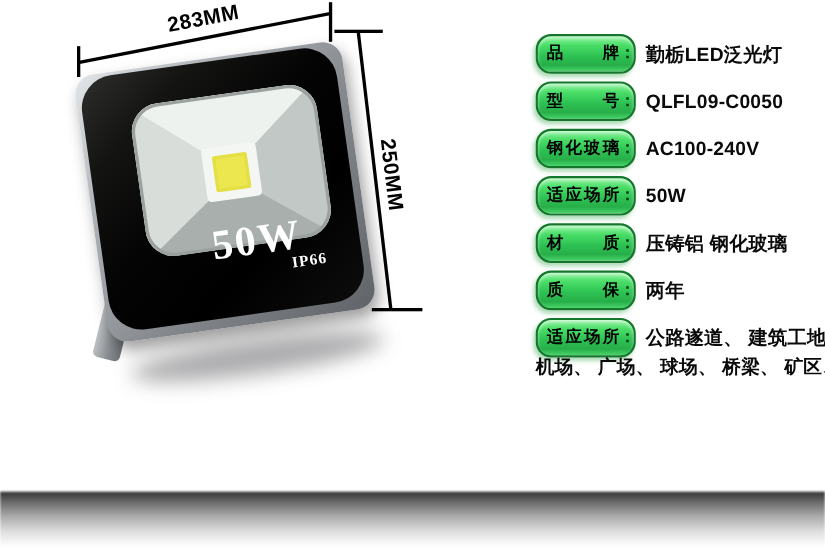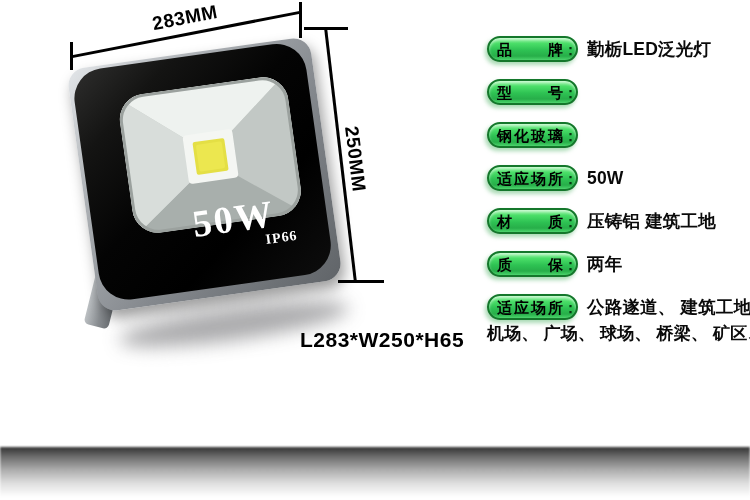--- a/index.html
+++ b/index.html
@@ -42,24 +42,24 @@
   .dim-right-tick-top{left:304px;top:27px;width:44px;border-top:3px solid #000;}
   .dim-right-tick-bottom{left:338px;top:280px;width:46px;border-top:3px solid #000;}
   .dim-right-label{left:305px;top:148px;width:100px;text-align:center;transform:rotate(83deg);
     font-size:19px;font-weight:bold;letter-spacing:.5px;}
   .size-label{left:300px;top:328px;width:162px;text-align:center;
     font-size:21px;font-weight:bold;letter-spacing:.5px;}
 
   
   .specs{position:absolute;left:487px;top:36px;width:263px;z-index:3;}
   .spec-row{display:flex;align-items:center;height:26px;margin-bottom:17px;}
-  .pill{width:91px;min-width:91px;height:26px;box-sizing:border-box;border-radius:14px;
+  .pill{width:91px;min-width:91px;height:36px;box-sizing:border-box;border-radius:14px;
     border:2px solid #14772b;display:flex;align-items:center;padding:0 3px 0 8px;
     background:linear-gradient(180deg,#93f3a2 0%,#4ade68 25%,#2ec253 55%,#27ae49 82%,#49d46a 100%);
-    box-shadow:-2px 3px 4px rgba(140,205,155,.75), inset 0 2px 3px rgba(255,255,255,.55);}
+    box-shadow:-2px 3px 4px rgba(140,205,155,.75), inset 0 2px 3px rgba(255,255,255,.55);font-family:Liberation Serif, serif;}
   .pill-label{display:block;flex:1;font-size:15px;font-weight:bold;color:#000;
     text-align:justify;text-align-last:justify;line-height:1;}
   .pill-colon{font-size:15px;font-weight:bold;color:#06350f;width:12px;text-align:right;
     margin-right:-2px;line-height:1;}
   .spec-value{margin-left:9px;font-size:17.5px;font-weight:bold;color:#0a0a0a;
     white-space:nowrap;letter-spacing:.2px;text-align:center;}
   .places-row{margin-bottom:16px;}
   .places-line{font-size:17px;font-weight:bold;color:#0a0a0a;white-space:nowrap;
     line-height:23px;margin-top:2px;letter-spacing:.2px;}
 
@@ -107,60 +107,61 @@
   <div class="dim dim-top-line"></div>
   <div class="dim dim-top-tick-left"></div>
   <div class="dim dim-top-tick-right"></div>
   <div class="dim dim-top-label">283MM</div>
 
   <div class="dim dim-right-line"></div>
   <div class="dim dim-right-tick-top"></div>
   <div class="dim dim-right-tick-bottom"></div>
   <div class="dim dim-right-label">250MM</div>
 
-  <div class="dim size-label">L283*W250*H65</div>
 
   <div class="specs">
 
     <div class="spec-row">
       <div class="pill">
         <span class="pill-label">品牌</span>
         <span class="pill-colon">：</span>
       </div>
       <span class="spec-value">勤栃LED泛光灯</span>
     </div>
 
     <div class="spec-row">
       <div class="pill">
         <span class="pill-label">型号</span>
         <span class="pill-colon">：</span>
       </div>
+      <span class="spec-value">QLFL09-C0050</span>
     </div>
 
     <div class="spec-row">
       <div class="pill">
         <span class="pill-label">钢化玻璃</span>
         <span class="pill-colon">：</span>
       </div>
+      <span class="spec-value">AC100-240V</span>
     </div>
 
     <div class="spec-row">
       <div class="pill">
         <span class="pill-label">适应场所</span>
         <span class="pill-colon">：</span>
       </div>
       <span class="spec-value">50W</span>
     </div>
 
     <div class="spec-row">
       <div class="pill">
         <span class="pill-label">材质</span>
         <span class="pill-colon">：</span>
       </div>
-      <span class="spec-value">压铸铝 建筑工地</span>
+      <span class="spec-value">压铸铝 钢化玻璃</span>
     </div>
 
     <div class="spec-row">
       <div class="pill">
         <span class="pill-label">质保</span>
         <span class="pill-colon">：</span>
       </div>
       <span class="spec-value">两年</span>
     </div>
 

